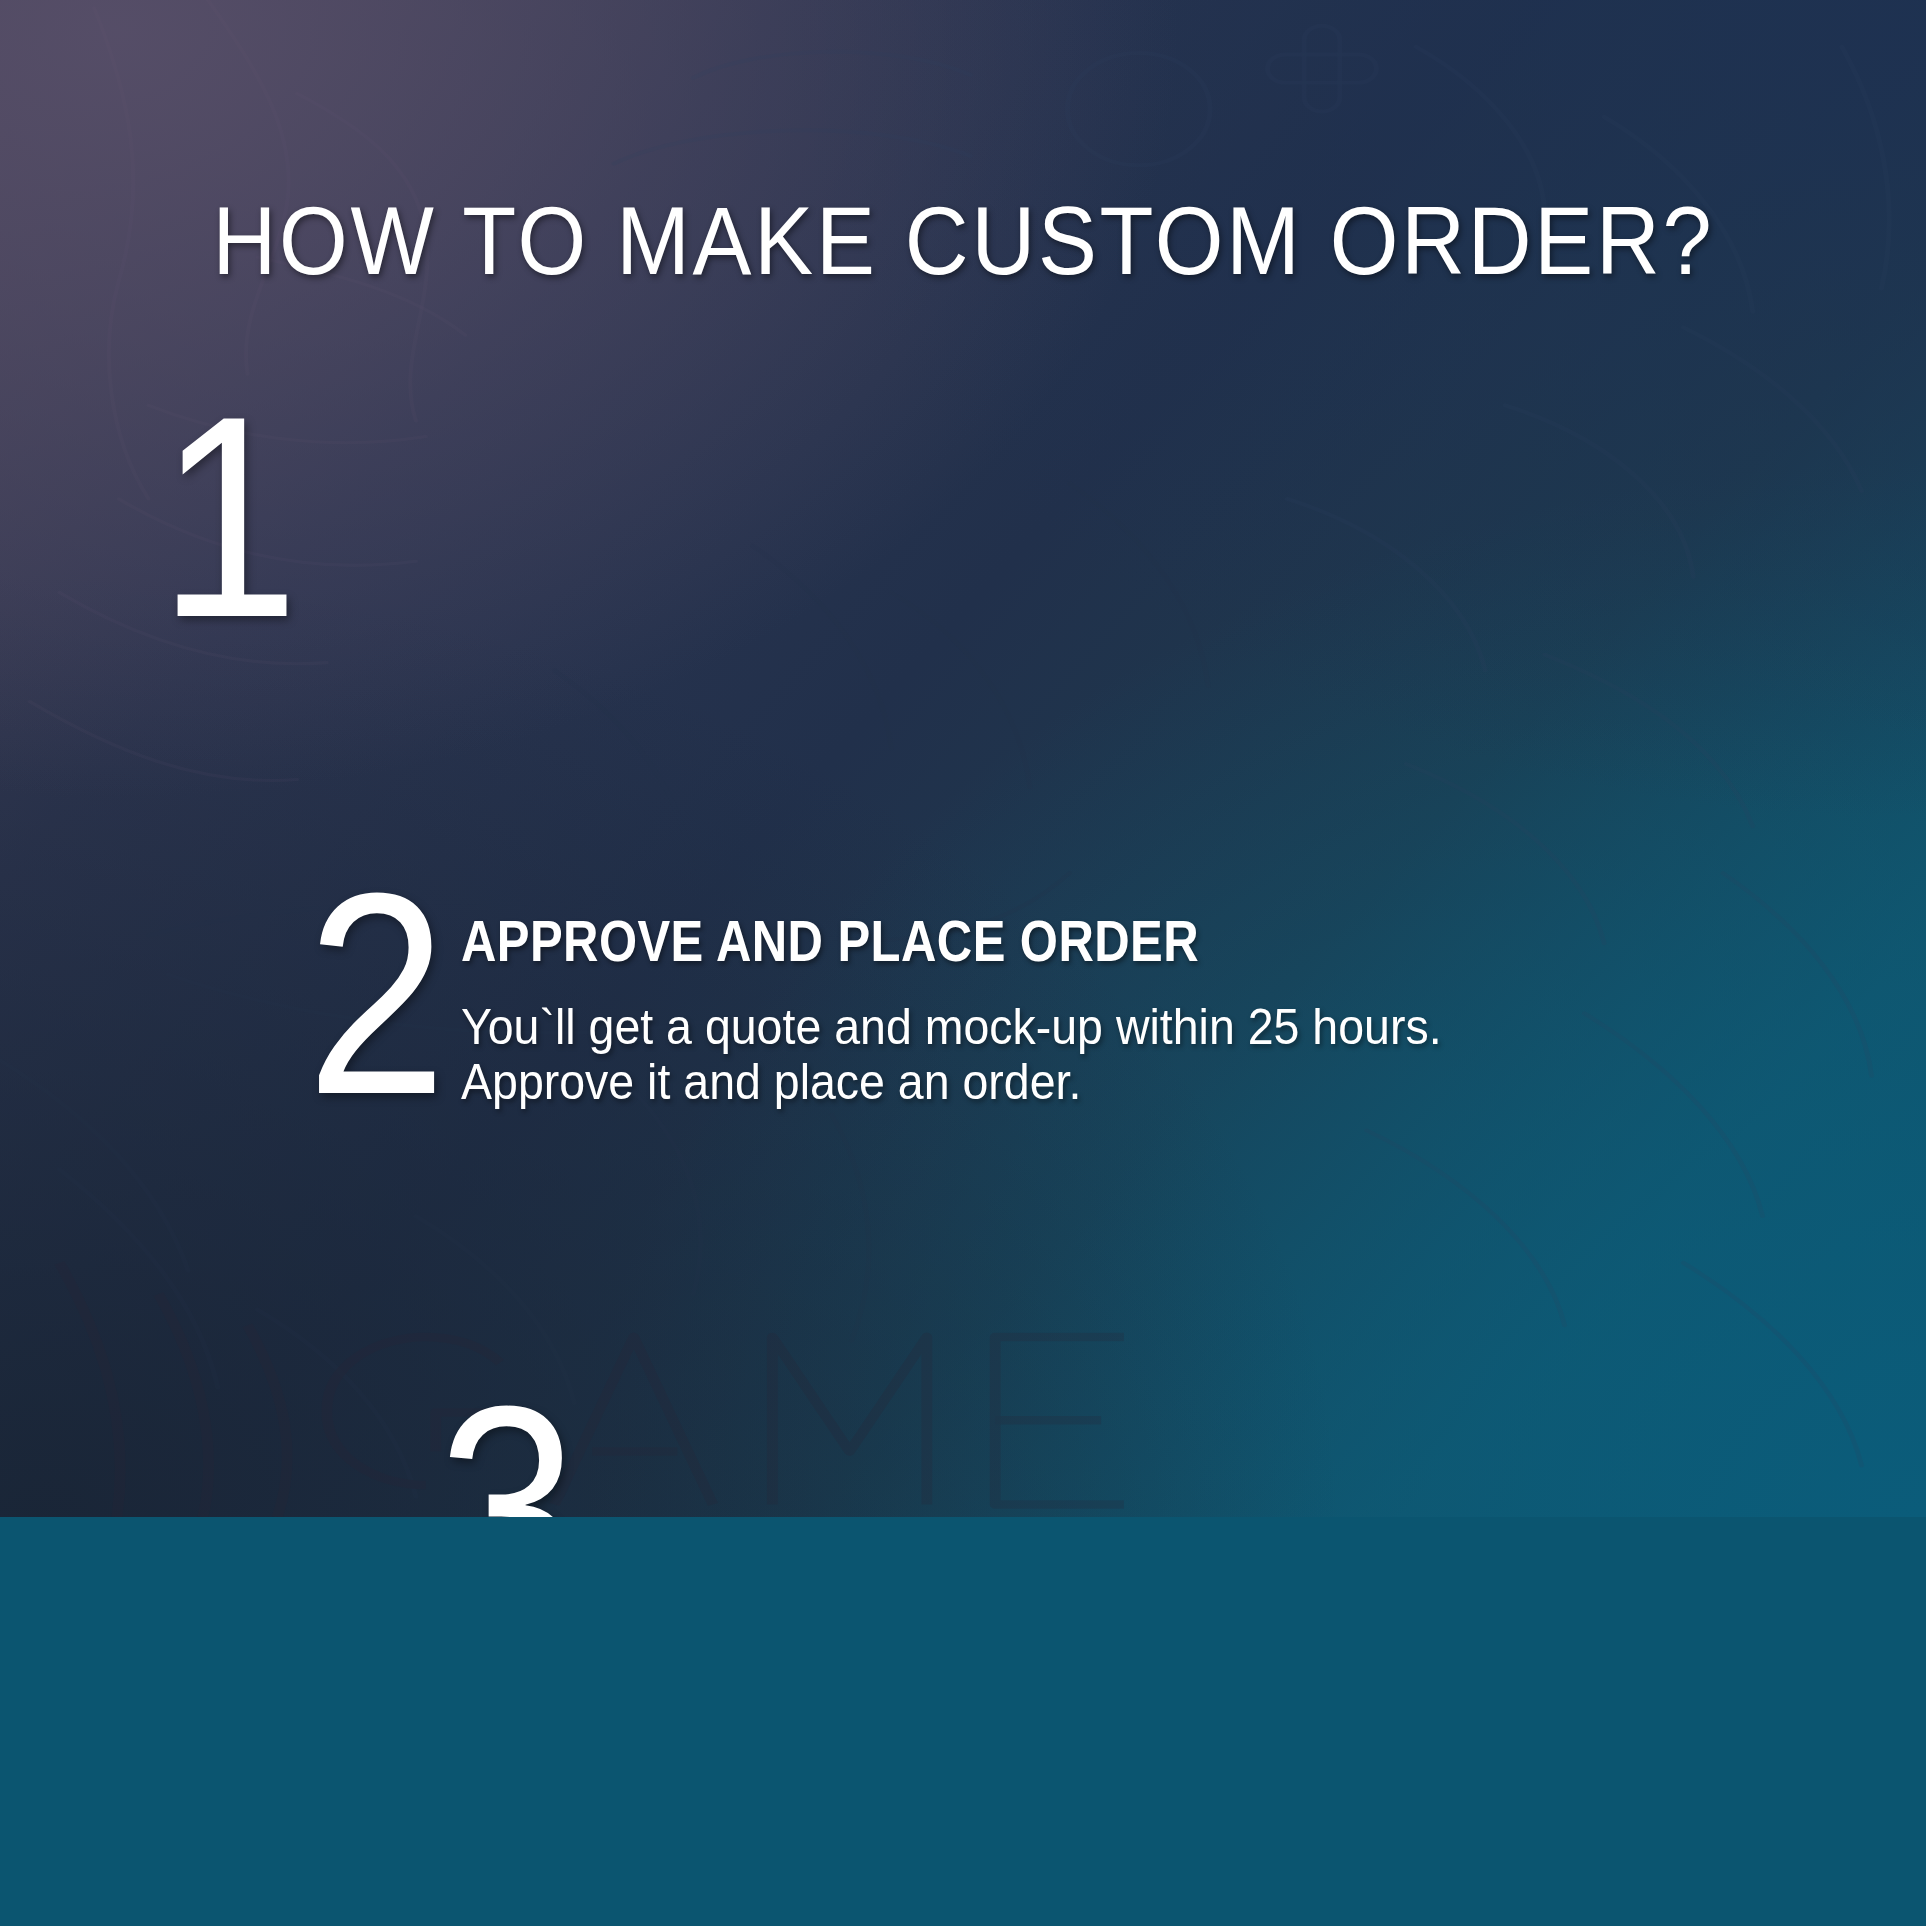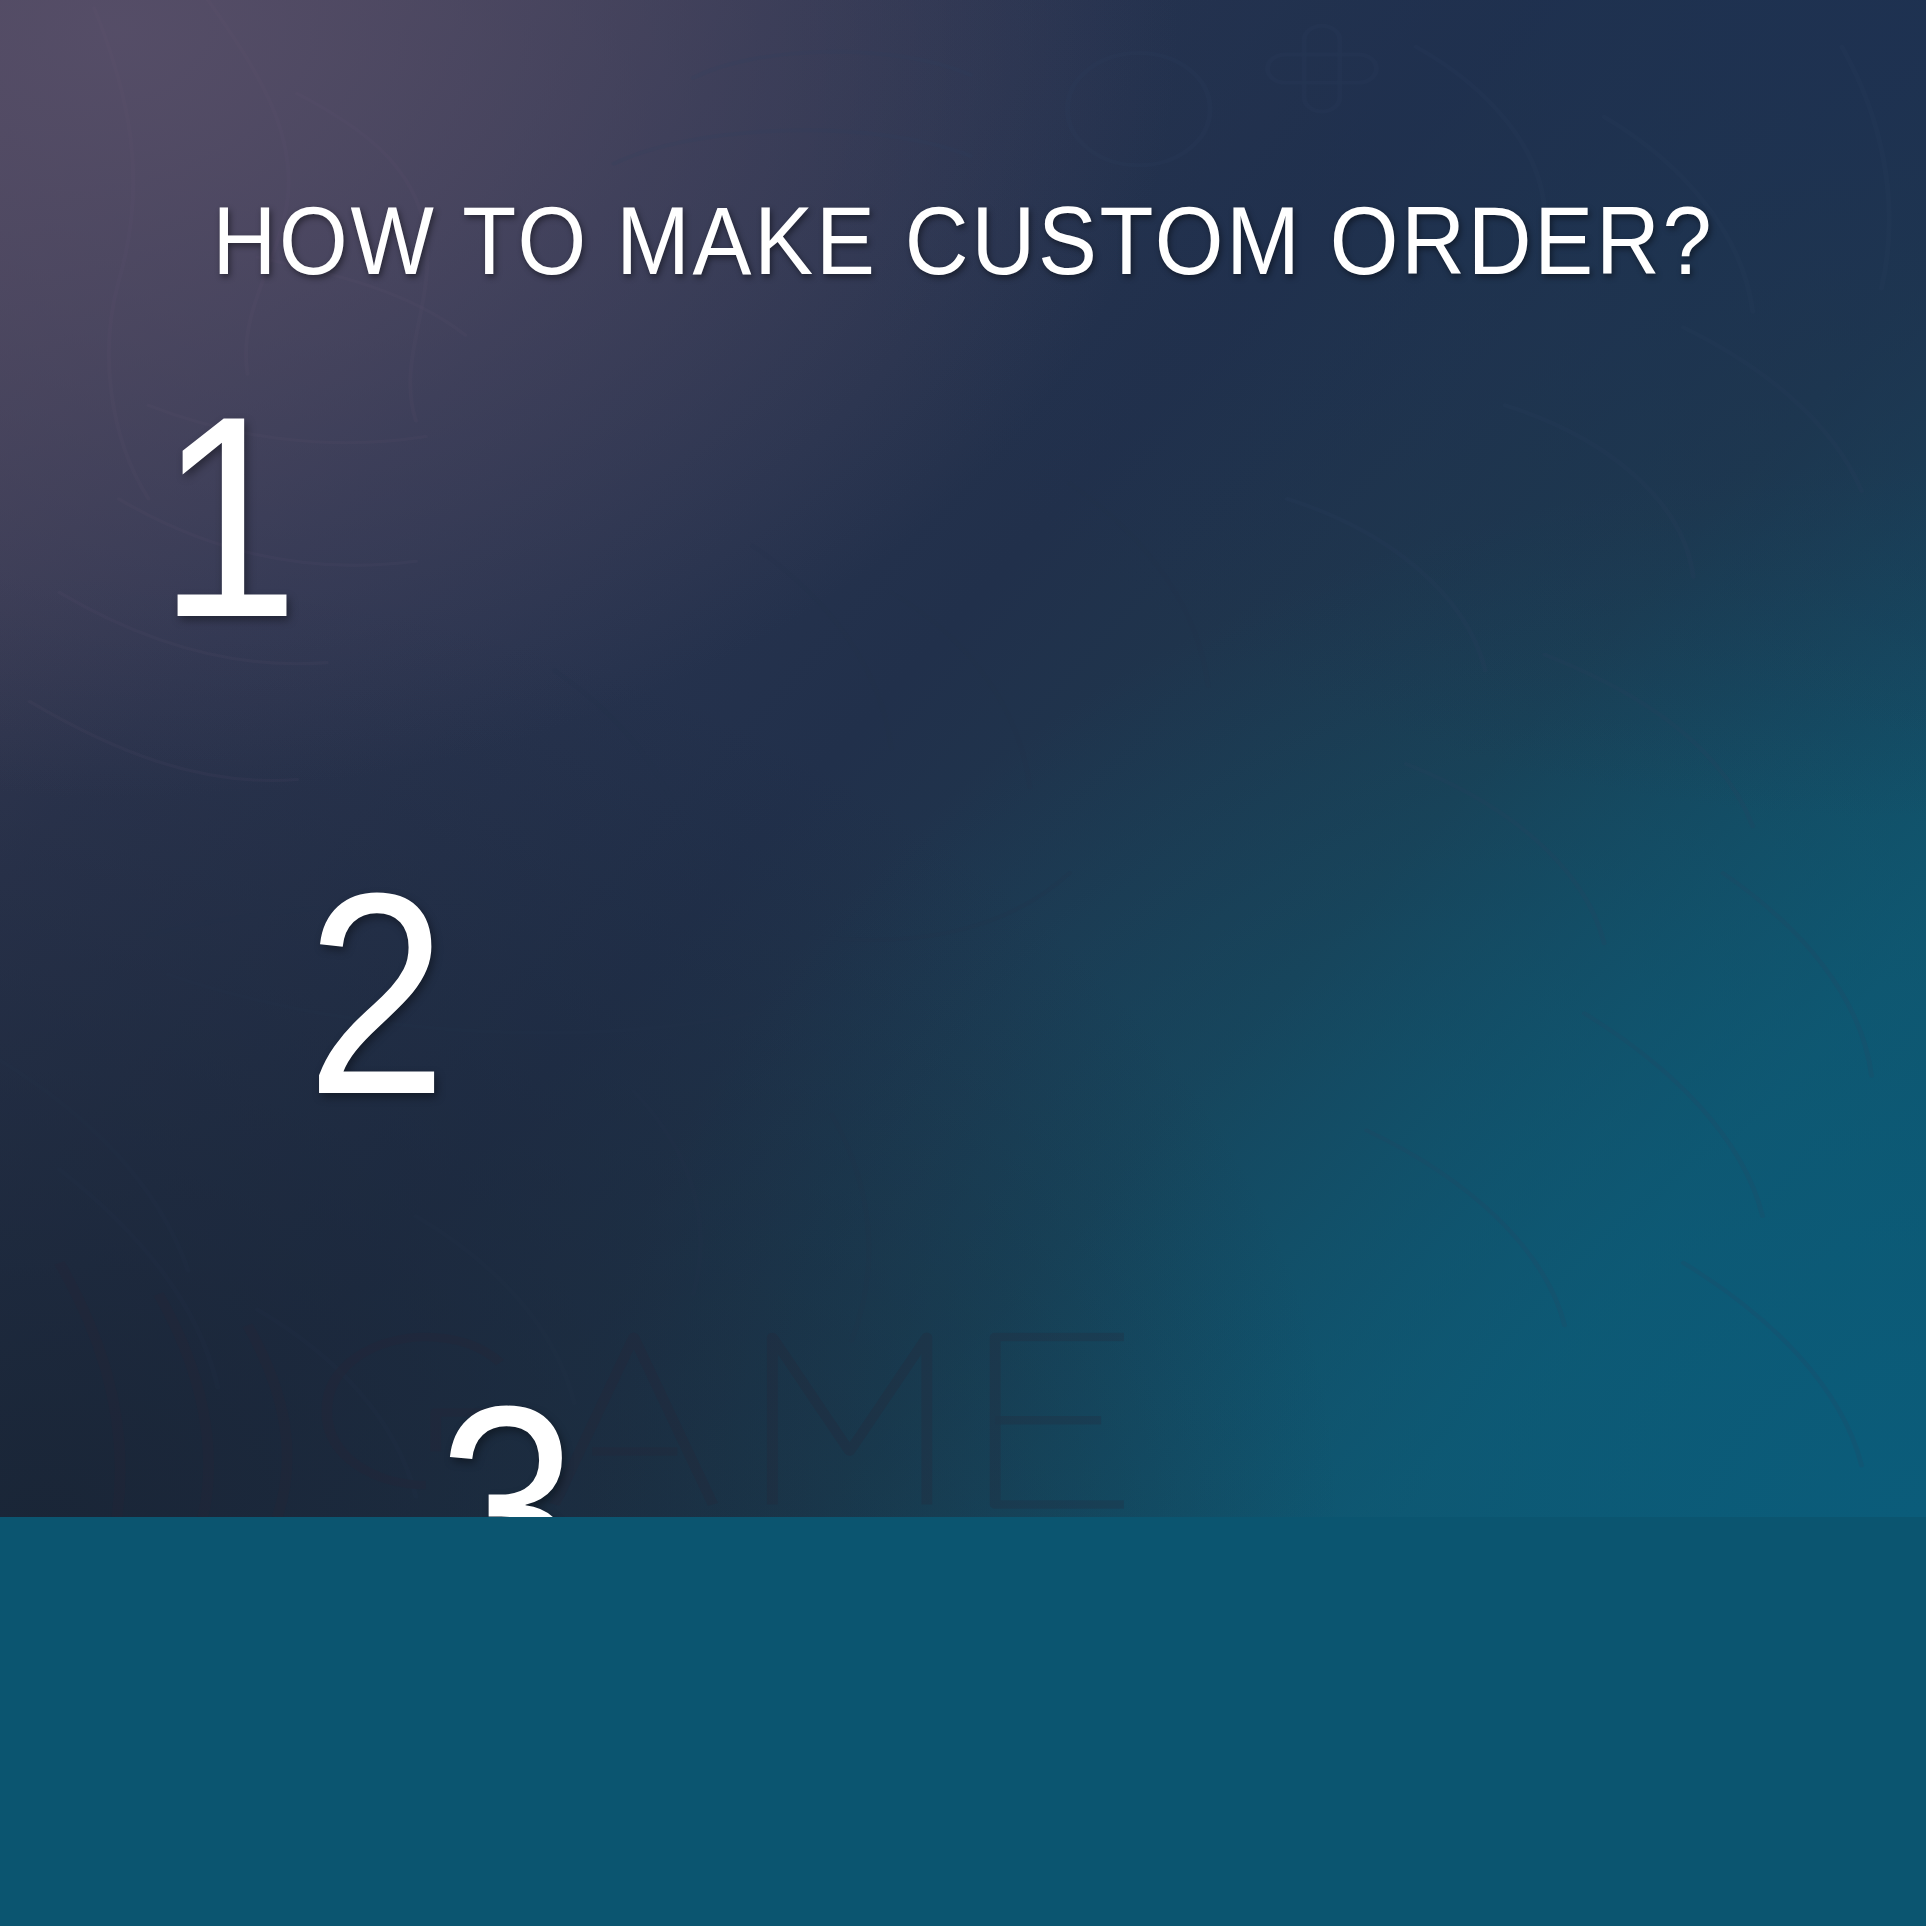--- a/index.html
+++ b/index.html
@@ -186,20 +186,27 @@
   <div id="content">
 
     <h1 class="poster-title">HOW TO MAKE CUSTOM ORDER?</h1>
 
     <div class="step" id="step-1">
       <div class="step-number">1</div>
     </div>
 
     <div class="step" id="step-2">
       <div class="step-number">2</div>
+      <div class="step-body">
+        <div class="step-heading">APPROVE AND PLACE ORDER</div>
+        <div class="step-desc">
+          <span class="line">You`ll get a quote and mock-up within 25 hours.</span>
+          <span class="line">Approve it and place an order.</span>
+        </div>
+      </div>
     </div>
 
     <div class="step" id="step-3">
       <div class="step-number">3</div>
     </div>
 
   </div>
 </div>
 
 

